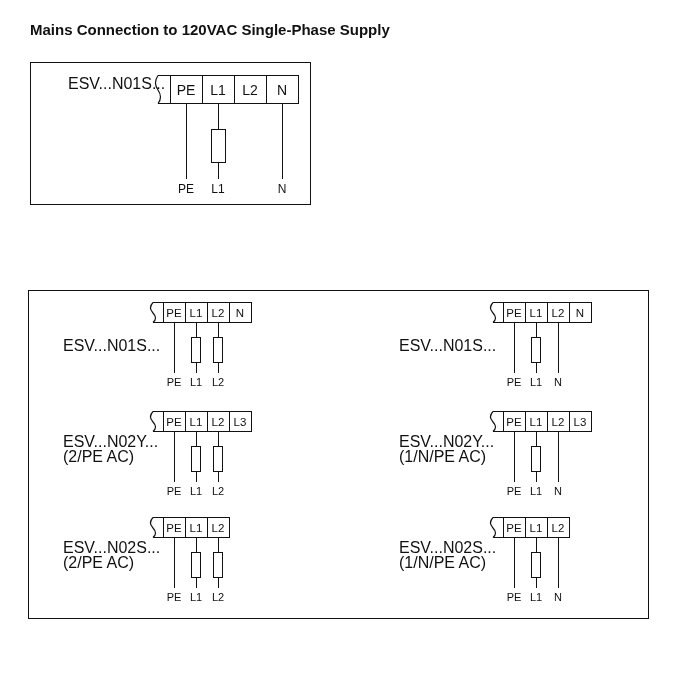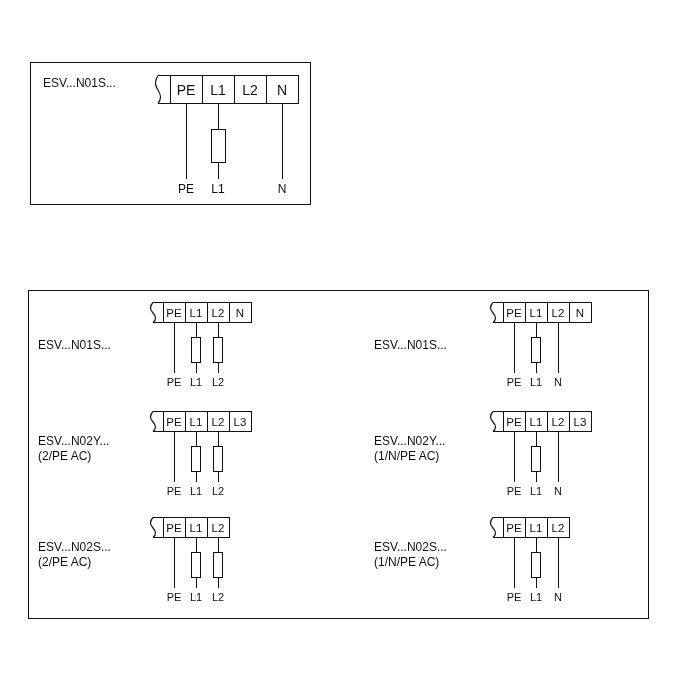--- a/index.html
+++ b/index.html
@@ -14,28 +14,29 @@
     position: absolute;
     font-size: 15px;
     font-weight: bold;
     white-space: nowrap;
   }
   #title-120 { left: 30px; top: 21px; }
   #title-240 { left: 30px; top: 257px; }
   .frame { position: absolute; border: 1px solid #111111; background: #ffffff; }
   #frame-120 { left: 30px; top: 62px; width: 281px; height: 143px; }
   #frame-240 { left: 28px; top: 290px; width: 621px; height: 329px; }
-  .model-label { position: absolute; font-size: 12px; line-height: 15px; white-space: nowrap; }
+  .model-label { position: absolute; font-size: 16px; line-height: 15px; white-space: nowrap; margin-left: 25px; }
   .dia-svg { position: absolute; overflow: visible; }
   svg text { font-family: "Liberation Sans", sans-serif; fill: #111111; }
 </style>
 </head>
 <body>
 
 <div class="page">
+  <h2 class="section-title" id="title-120">Mains Connection to 120VAC Single-Phase Supply</h2>
 
   <div class="frame" id="frame-120">
       <div class="model-label" style="left: 12px; top: 13px;">
         <div>ESV...N01S...</div>
       </div>
       <svg width="146" height="123" class="dia-svg" style="left: 123px; top: 12px;">
         <line x1="4" y1="0.5" x2="16" y2="0.5" stroke="#111111" shape-rendering="crispEdges"></line>
         <line x1="4" y1="28.5" x2="16" y2="28.5" stroke="#111111" shape-rendering="crispEdges"></line>
         <path d="M4,0.5 q-5,7.25 0,14.5 q5,7.25 0,13.5" fill="none" stroke="#111111" stroke-width="1.2"></path>
         <rect x="16" y="0.5" width="32" height="28" fill="#ffffff" stroke="#111111" shape-rendering="crispEdges"></rect>

